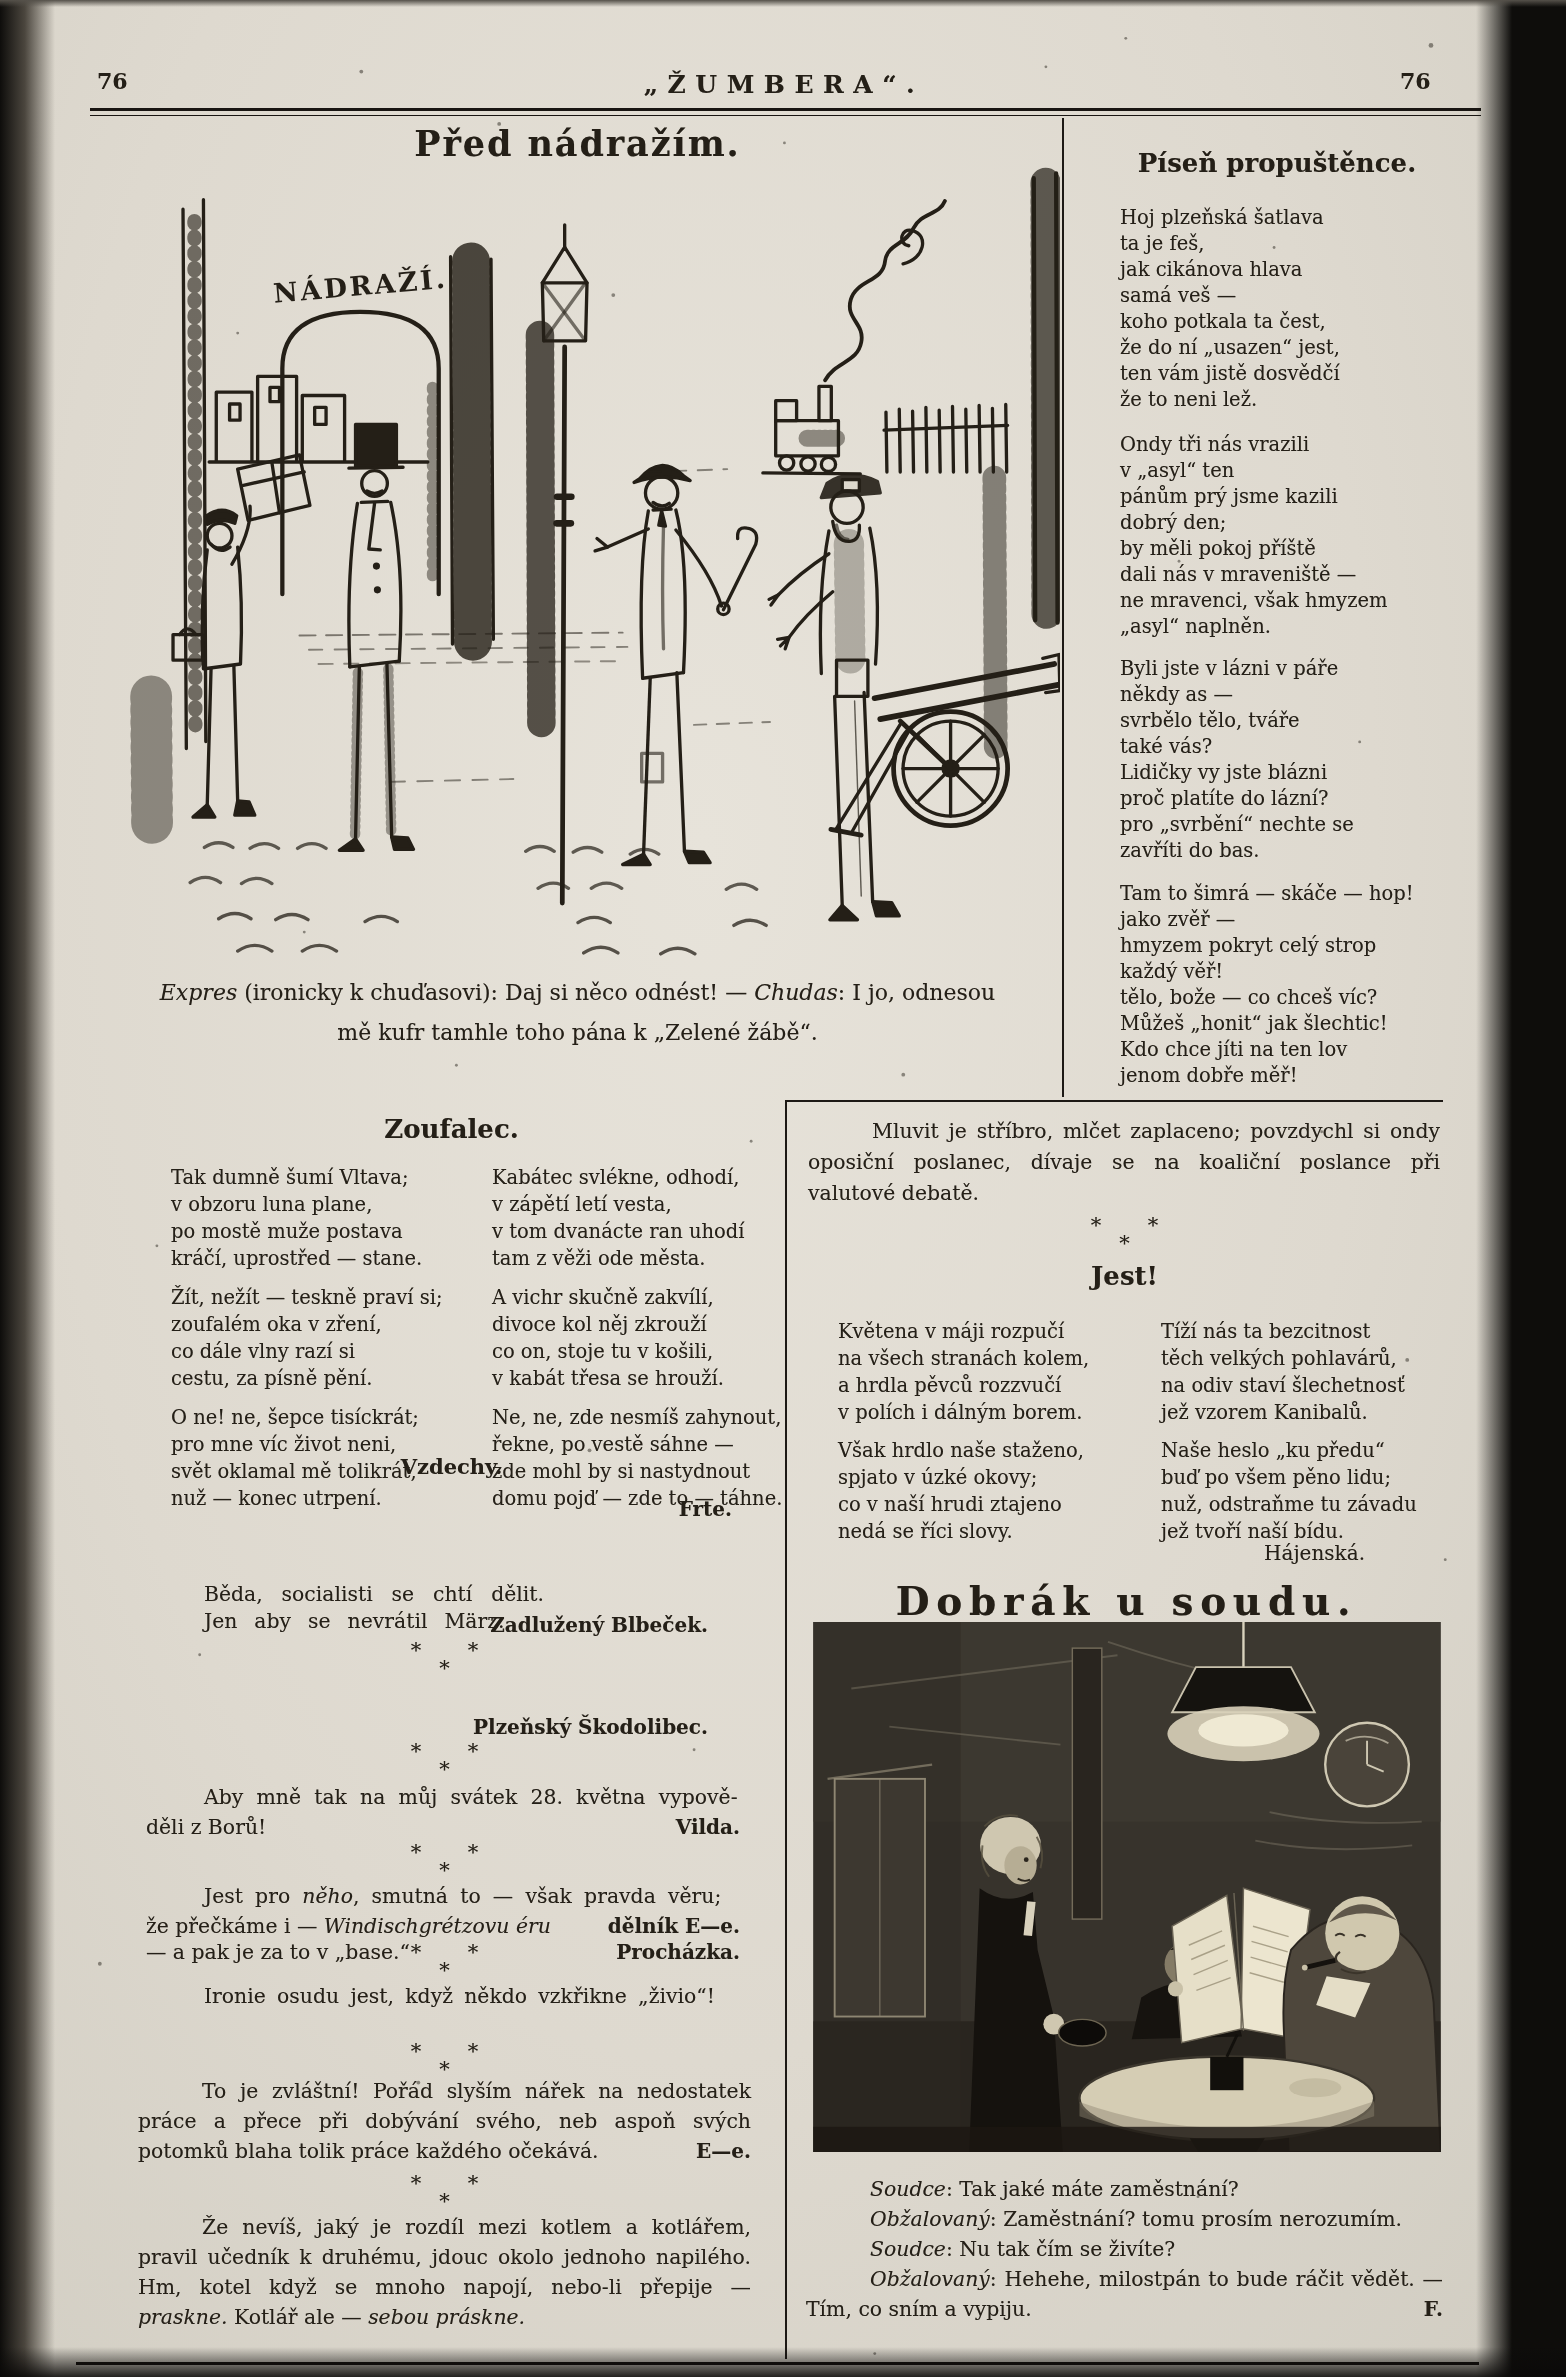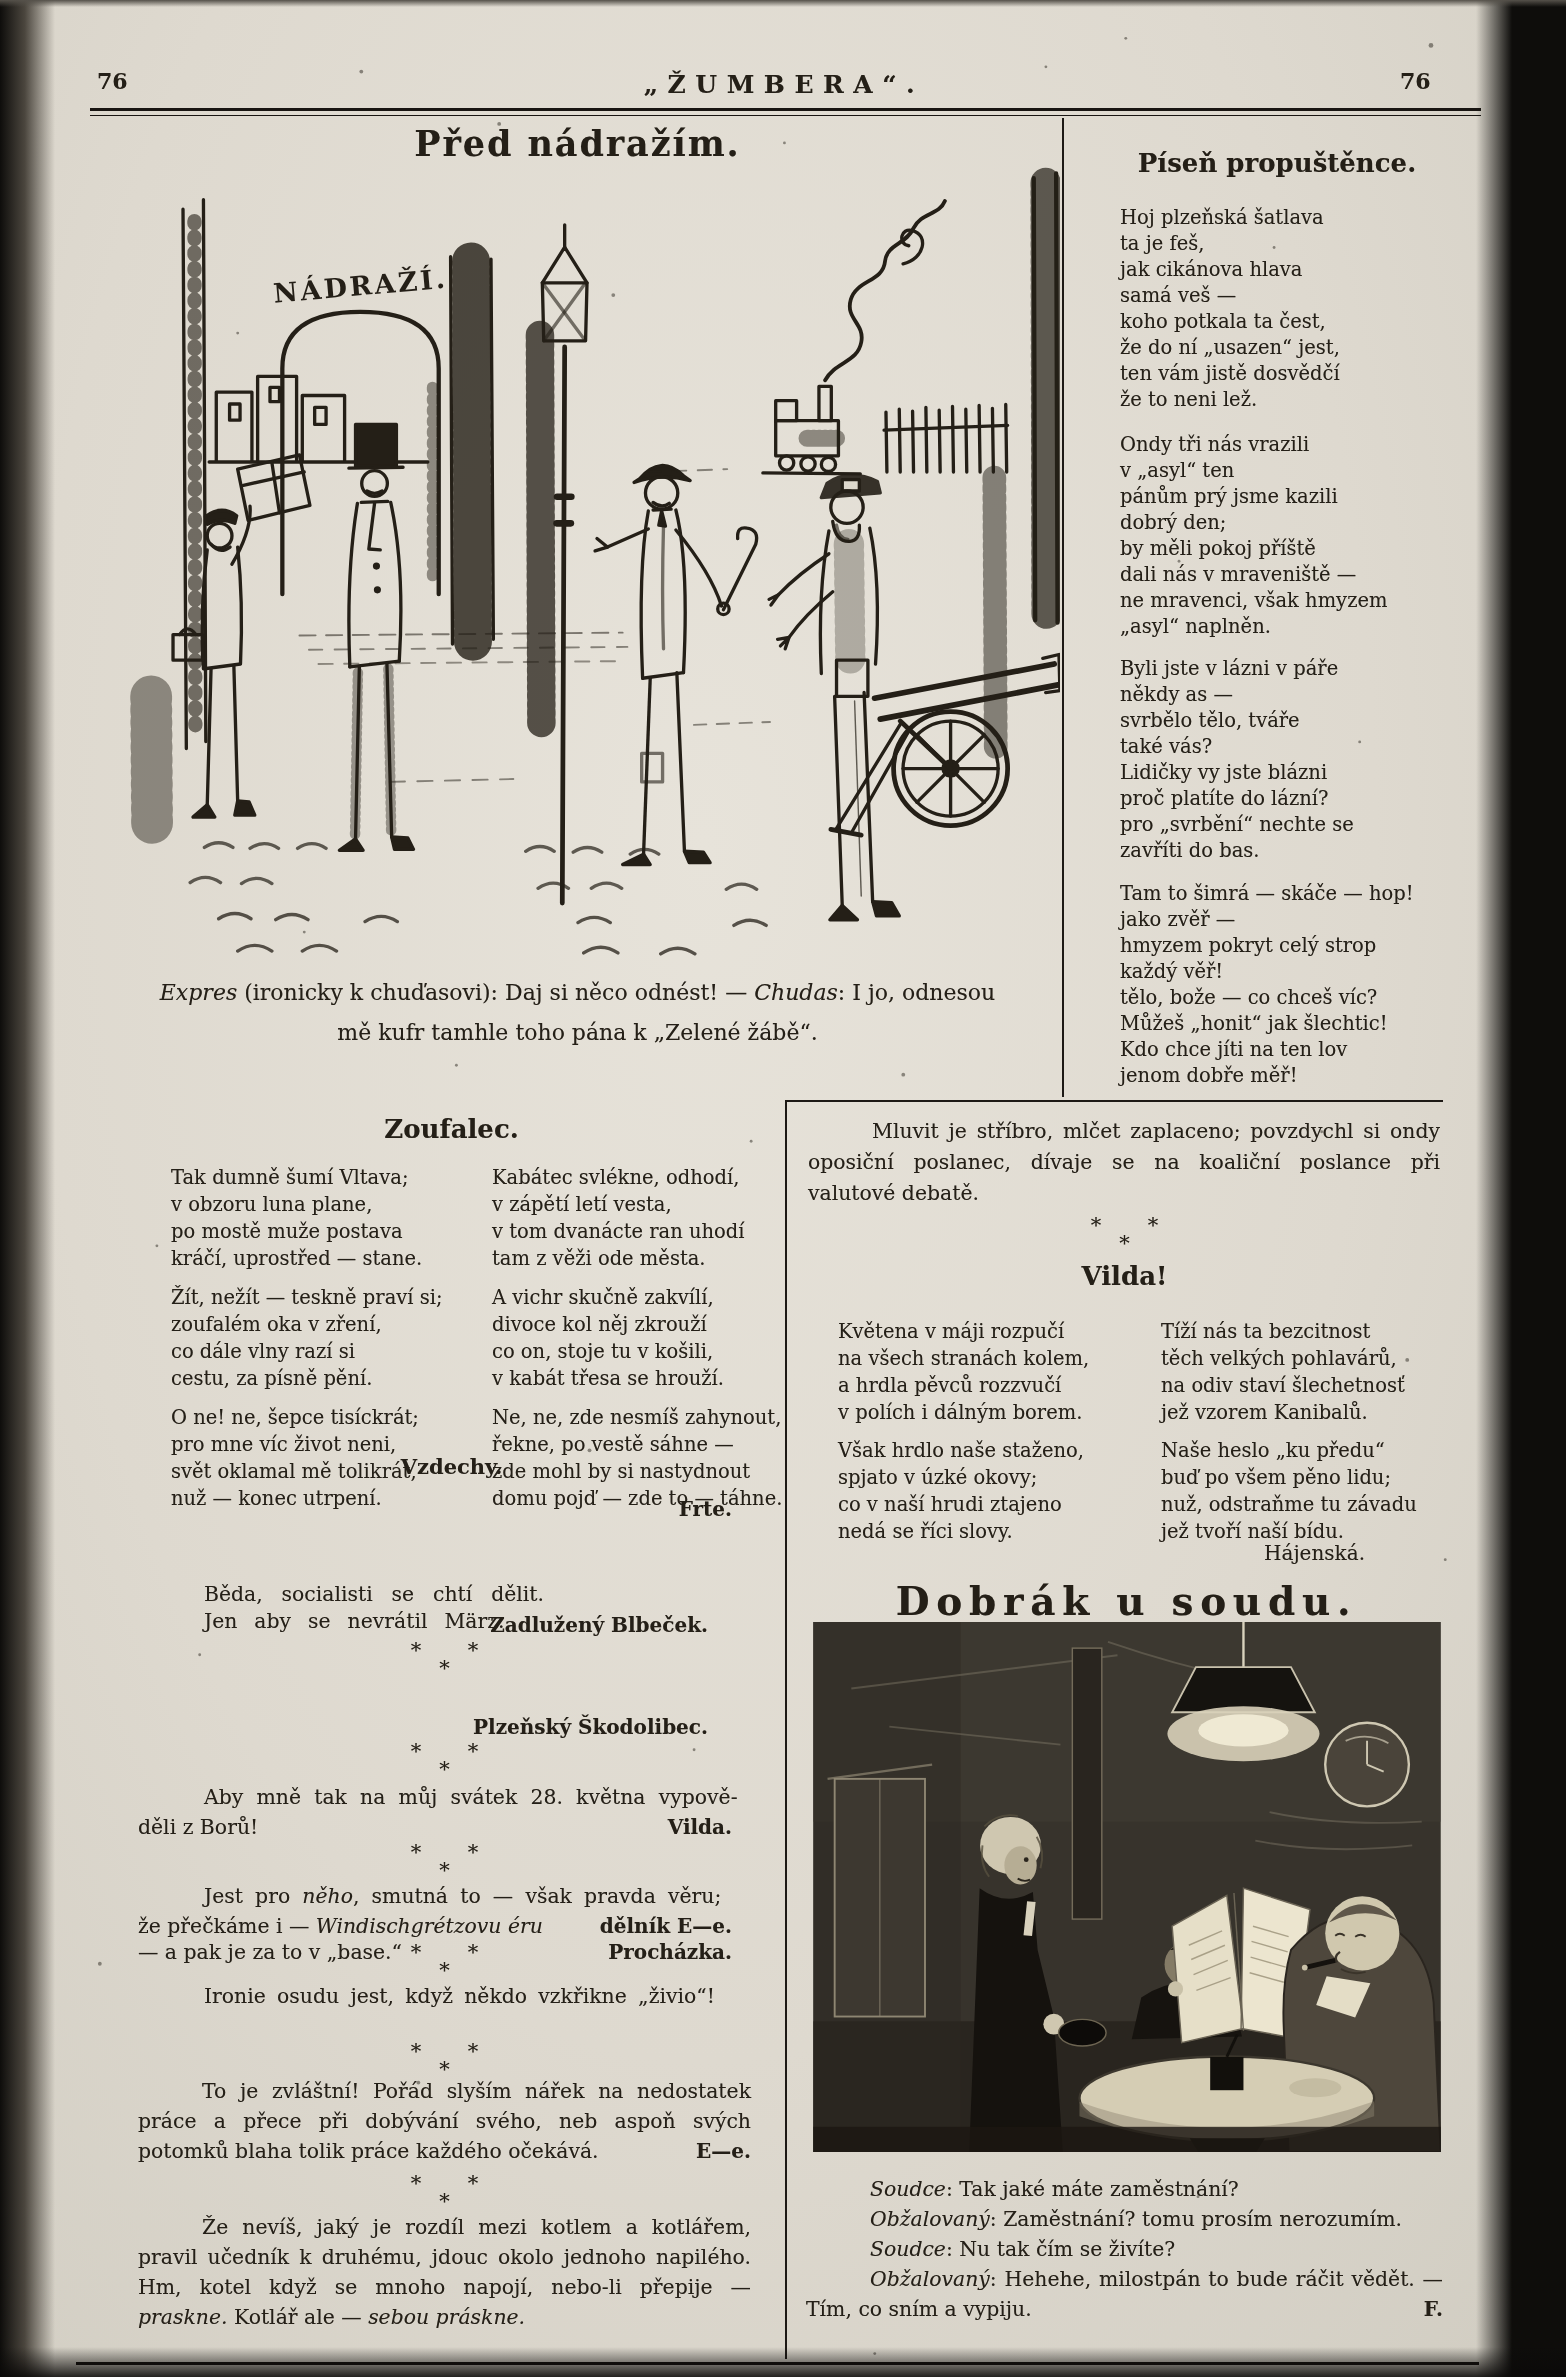--- a/index.html
+++ b/index.html
@@ -9,21 +9,21 @@
   .abs{position:absolute;}
   .t{color:#241f17;text-shadow:0 0 0.5px rgba(36,31,23,.35);}
   .center{text-align:center;}
   .right{text-align:right;}
   .bold{font-weight:bold;}
   .it{font-style:italic;}
   .stanza{white-space:pre-line;font-size:19.5px;line-height:26px;}
   .stanza56{white-space:pre-line;font-size:19.5px;line-height:27px;}
   .prose{font-size:20.4px;line-height:30px;text-align:justify;text-indent:64px;}
   .line1{font-size:20.4px;line-height:27px;white-space:nowrap;}
-  .jrow{display:flex;justify-content:space-between;font-size:20.4px;}
+  .jrow{display:flex;justify-content:space-between;font-size:20.4px;margin-left:8px;}
   .sig{font-size:20px;font-weight:bold;}
   .stars{font-size:21px;line-height:18px;text-align:center;}
   .stars .r1{word-spacing:40px;display:block;}
   .stars .r2{display:block;}
   .edge{pointer-events:none;}
   svg text{font-family:"DejaVu Serif","Liberation Serif",serif;}
 </style>
 </head>
 <body>
 
@@ -332,21 +332,21 @@
   <div class="abs t prose" style="left:138px;top:2212px;width:613px;">
     <span>Že nevíš, jaký je rozdíl mezi kotlem a kotlářem, pravil učedník k druhému, jdouc okolo jednoho napilého. Hm, kotel když se mnoho napojí, nebo-li přepije — </span><span class="it">praskne.</span><span> Kotlář ale — </span><span class="it">sebou práskne.</span>
   </div>
 
   <div class="abs t prose" style="left:808px;top:1116px;width:632px;line-height:31px;">Mluvit je stříbro, mlčet zaplaceno; povzdychl si ondy oposiční poslanec, dívaje se na koaliční poslance při valutové debatě.</div>
   <div class="abs t stars" style="left:839px;top:1216px;width:571px;">
       <span class="r1">* *</span>
       <span class="r2">*</span>
     </div>
 
-  <div class="abs t bold center" style="left:887px;top:1261px;width:475px;font-size:26px;">Vilda!</div>
+  <div class="abs t bold center" style="left:887px;top:1261px;width:475px;font-size:26px;">Jest!</div>
   <div class="abs t stanza56" style="left:838px;top:1437px;">Však hrdlo naše staženo,
 spjato v úzké okovy;
 co v naší hrudi ztajeno
 nedá se říci slovy.</div>
   <div class="abs t stanza56" style="left:838px;top:1318px;">Květena v máji rozpučí
 na všech stranách kolem,
 a hrdla pěvců rozzvučí
 v polích i dálným borem.</div>
   <div class="abs t stanza56" style="left:1161px;top:1437px;">Naše heslo „ku předu“
 buď po všem pěno lidu;

